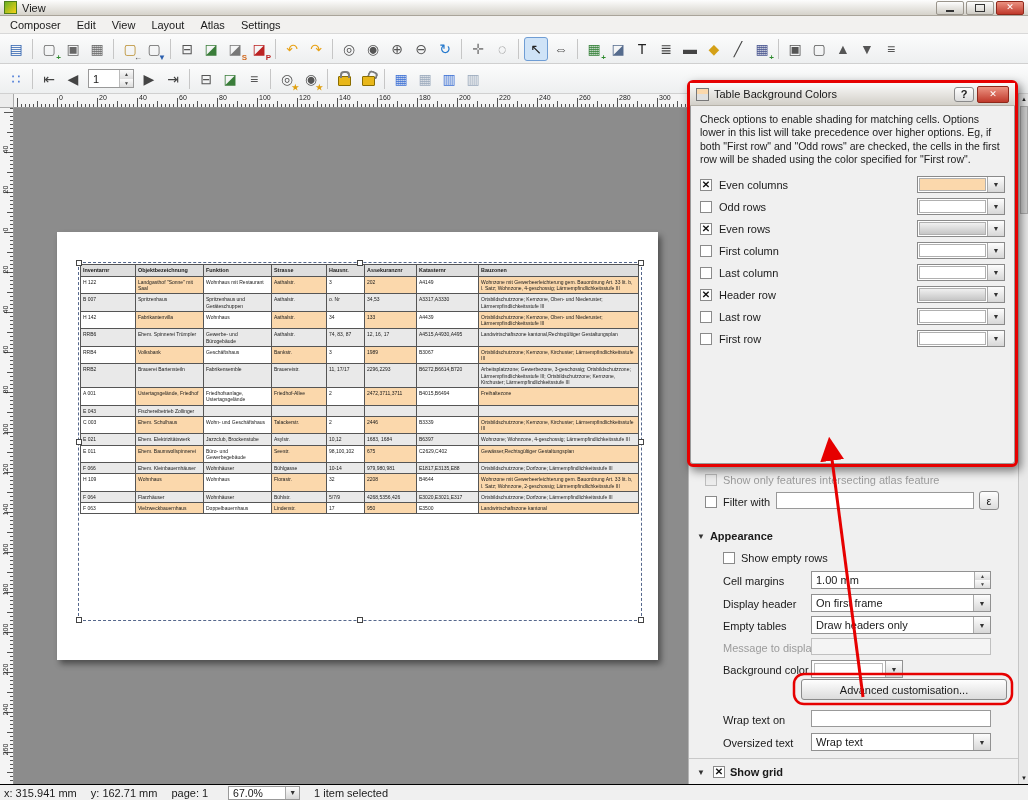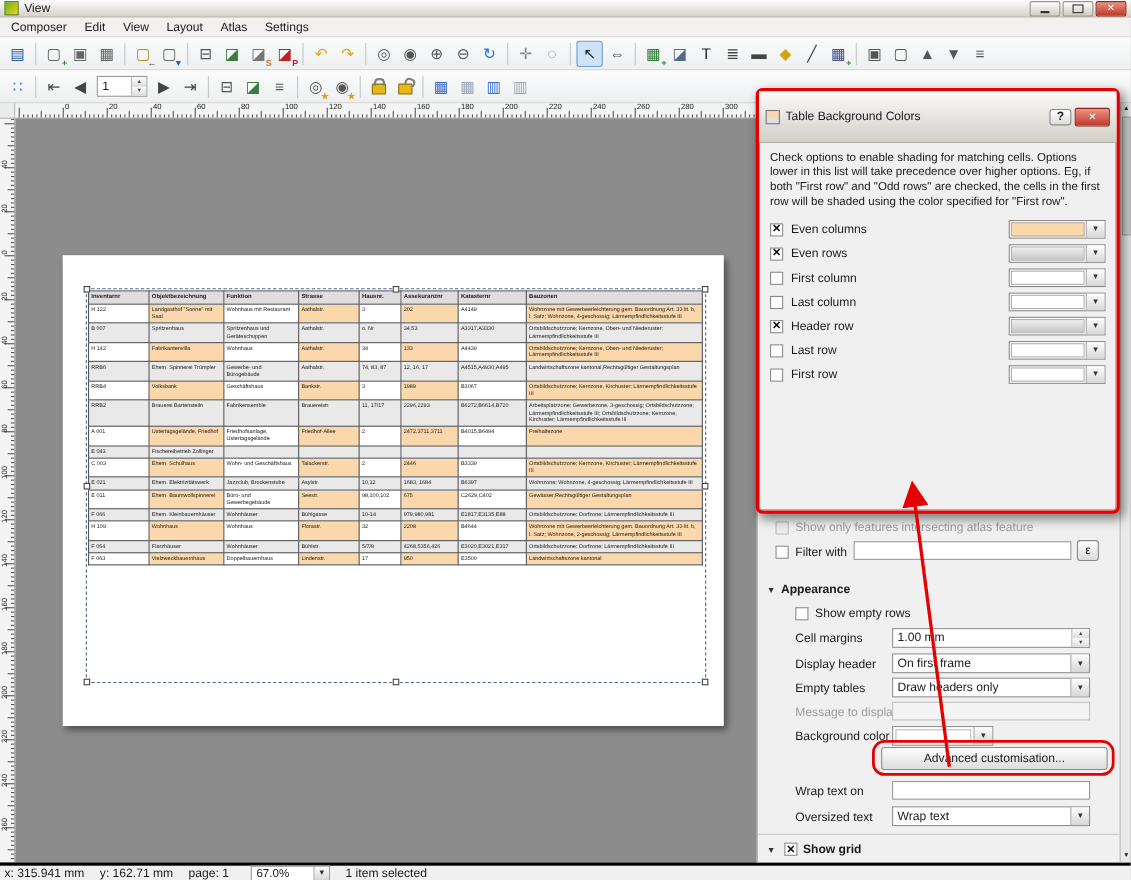--- a/index.html
+++ b/index.html
@@ -82,40 +82,40 @@
        display:flex;align-items:center;justify-content:center;box-sizing:border-box}
   .pline{left:0;width:330px;border-top:1px solid #c9c9c9}
   
   #vscroll{left:1018px;top:94px;width:10px;height:690px;background:#e9e9e9;border-left:1px solid #c6c6c6;box-sizing:border-box;z-index:11}
   .scrarrow{position:absolute;left:1px;width:8px;height:9px;font-size:6px;color:#222;text-align:center;line-height:9px}
   #scrthumb{position:absolute;left:1px;top:12px;width:8px;height:108px;background:#cfcfcf;border:1px solid #aaa;box-sizing:border-box}
   
   #dialog{left:687px;top:80px;width:331px;height:387px;background:#f0f0f0;border:3px solid #e60000;border-radius:6px;
           box-shadow:inset 0 0 0 1px #9a9a9a, 3px 4px 10px rgba(0,0,0,.5);box-sizing:border-box;z-index:50;display:flex;flex-direction:column}
   #dtitle{height:22px;background:linear-gradient(#fbfbfa,#d2cfc8);border-bottom:1px solid #b5b1a8;
-          display:flex;align-items:center;padding:12px 6px;flex:0 0 auto}
+          display:flex;align-items:center;padding:0 6px;flex:0 0 auto}
   .dicon{width:11px;height:11px;background:linear-gradient(#fbd8ac 50%,#e0e0e0 50%);border:1px solid #777;margin-right:5px}
   #dtitletext{flex:1;font-size:11px}
   .dhelp{width:20px;height:15px;font-weight:bold;margin-right:3px}
   .dclose{width:30px;height:15px;background:linear-gradient(#ec9483,#c0392b);border:1px solid #8f281b;border-radius:2px;
           color:#fff;font-size:9px;display:flex;align-items:center;justify-content:center}
   #dbody{flex:1;padding:7px 10px;display:flex;flex-direction:column}
   #ddesc{font-size:10.5px;line-height:1.28;margin-bottom:7px}
   .dopt{display:flex;align-items:center;height:22px}
   .doptlab{margin-left:7px;flex:1}
   .colorcombo{width:88px;height:17px;border:1px solid #8a8a8a;background:#fff;display:flex;box-sizing:border-box}
   .swatch{flex:1;margin:1px;border:1px solid #b0b0b0}
   .comboarrow{width:16px;background:linear-gradient(#fdfdfd,#d7d7d7);border-left:1px solid #aaa;
               display:flex;align-items:center;justify-content:center;font-size:7px;color:#333}
   #dbuttons{display:flex;justify-content:flex-end;gap:9px;margin-top:9px}
   .dbtn{height:21px;font-size:11px}
   #okbtn{width:70px;border-color:#4a6f9e;box-shadow:0 0 0 1px #7a9cc8}
   #cancelbtn{width:70px}#applybtn{width:62px}
   
-  #statusbar{left:0;top:784px;width:1028px;height:16px;background:#f0f0f0;border-top:3px solid #000000;
+  #statusbar{left:0;top:784px;width:1028px;height:16px;background:#f0f0f0;border-top:1px solid #000000;
              display:flex;align-items:center;box-sizing:border-box;font-size:11px}
   .sbitem{margin-left:14px;white-space:nowrap}
   #zoomcombo{margin-left:20px;width:72px;height:14px;background:#fff;border:1px solid #999;display:flex;align-items:center;box-sizing:border-box}
   #zoomcombo .ctext{font-size:10.5px}
   #zoomcombo .carrow{width:13px}
   
   #overlay{left:0;top:0;z-index:60;pointer-events:none}
 </style>
 </head>
 <body>
@@ -999,20 +999,28 @@
     <div id="doptions">
         <div class="dopt">
           <span class="cb on"></span>
           <span class="doptlab">Even columns</span>
           <span class="colorcombo">
             <span class="swatch" style="background: rgb(251, 216, 172);"></span>
             <span class="comboarrow">▼</span>
           </span>
         </div>
         <div class="dopt">
+          <span class="cb"></span>
+          <span class="doptlab">Odd rows</span>
+          <span class="colorcombo">
+            <span class="swatch" style="background: rgb(255, 255, 255);"></span>
+            <span class="comboarrow">▼</span>
+          </span>
+        </div>
+        <div class="dopt">
           <span class="cb on"></span>
           <span class="doptlab">Even rows</span>
           <span class="colorcombo">
             <span class="swatch" style="background: linear-gradient(rgb(240, 240, 240), rgb(198, 198, 198));"></span>
             <span class="comboarrow">▼</span>
           </span>
         </div>
         <div class="dopt">
           <span class="cb"></span>
           <span class="doptlab">First column</span>

